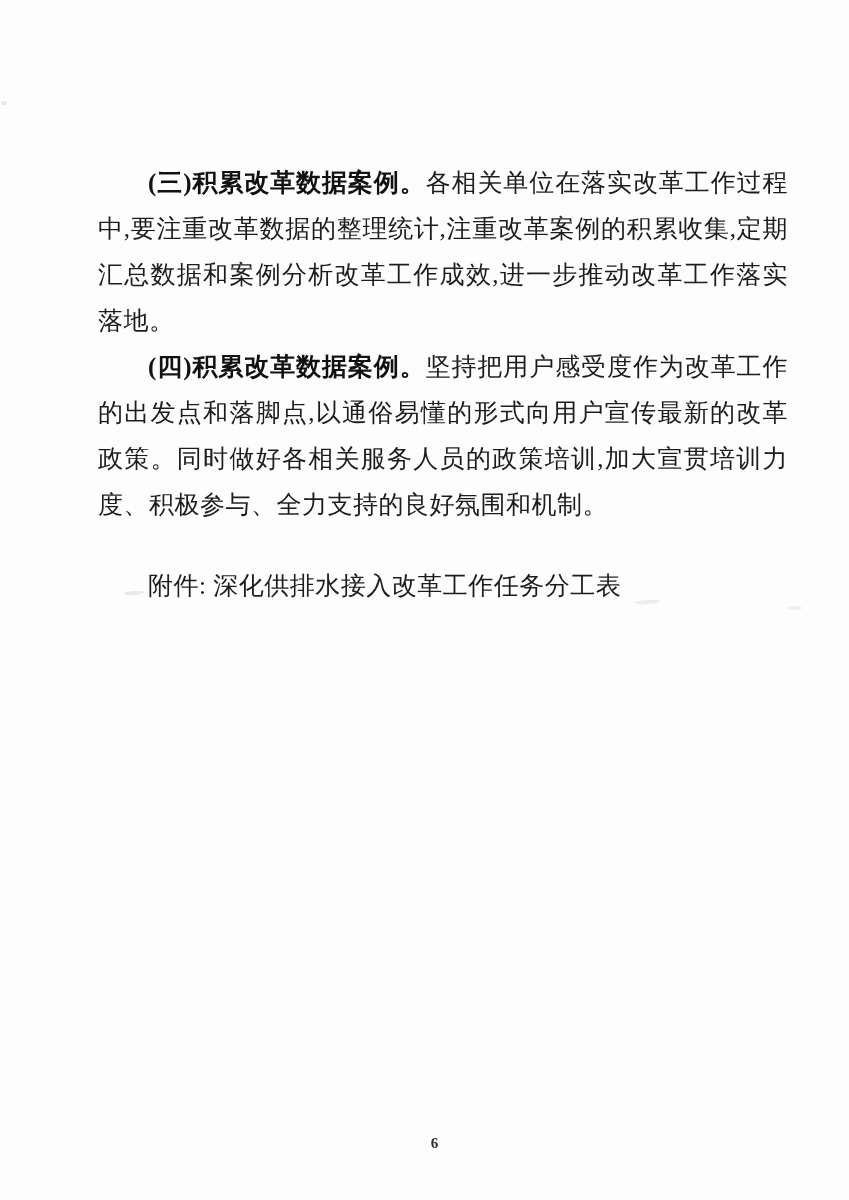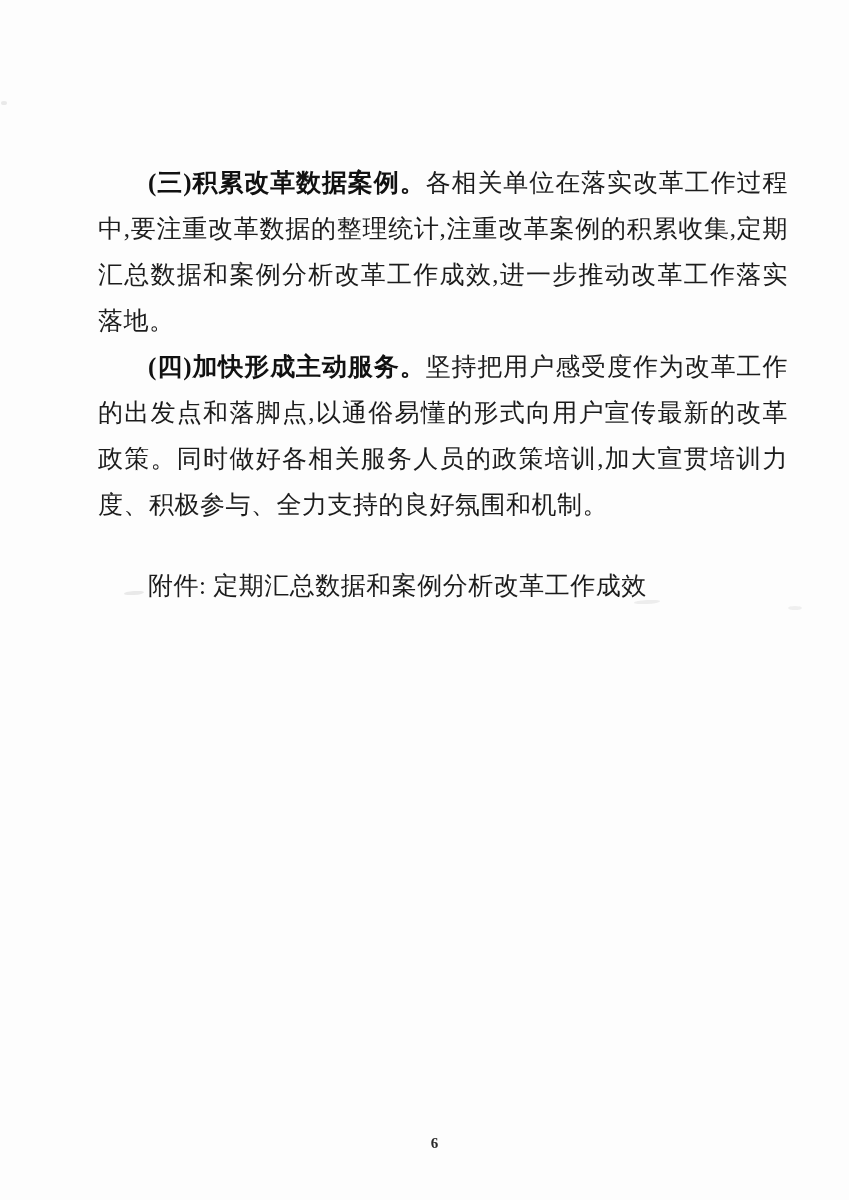--- a/index.html
+++ b/index.html
@@ -67,23 +67,23 @@
 </style>
 </head>
 <body>
 
 <div class="page">
 
   <div class="content">
 
     <p class="para"><span class="head">(三)积累改革数据案例。</span><span>各相关单位在落实改革工作过程中,要注重改革数据的整理统计,注重改革案例的积累收集,定期汇总数据和案例分析改革工作成效,进一步推动改革工作落实落地。</span></p>
 
-    <p class="para"><span class="head">(四)加快形成主动服务。</span><span>坚持把用户感受度作为改革工作的出发点和落脚点,以通俗易懂的形式向用户宣传最新的改革政策。同时做好各相关服务人员的政策培训,加大宣贯培训力度、积极参与、全力支持的良好氛围和机制。</span></p>
+    <p class="para"><span class="head">(四)积累改革数据案例。</span><span>坚持把用户感受度作为改革工作的出发点和落脚点,以通俗易懂的形式向用户宣传最新的改革政策。同时做好各相关服务人员的政策培训,加大宣贯培训力度、积极参与、全力支持的良好氛围和机制。</span></p>
 
-    <p class="attachment">附件: 定期汇总数据和案例分析改革工作成效</p>
+    <p class="attachment">附件: 深化供排水接入改革工作任务分工表</p>
 
   </div>
 
   <div class="page-number">6</div>
 
   <div class="artifact a1"></div>
   <div class="artifact a2"></div>
   <div class="artifact a3"></div>
   <div class="artifact a4"></div>
 

